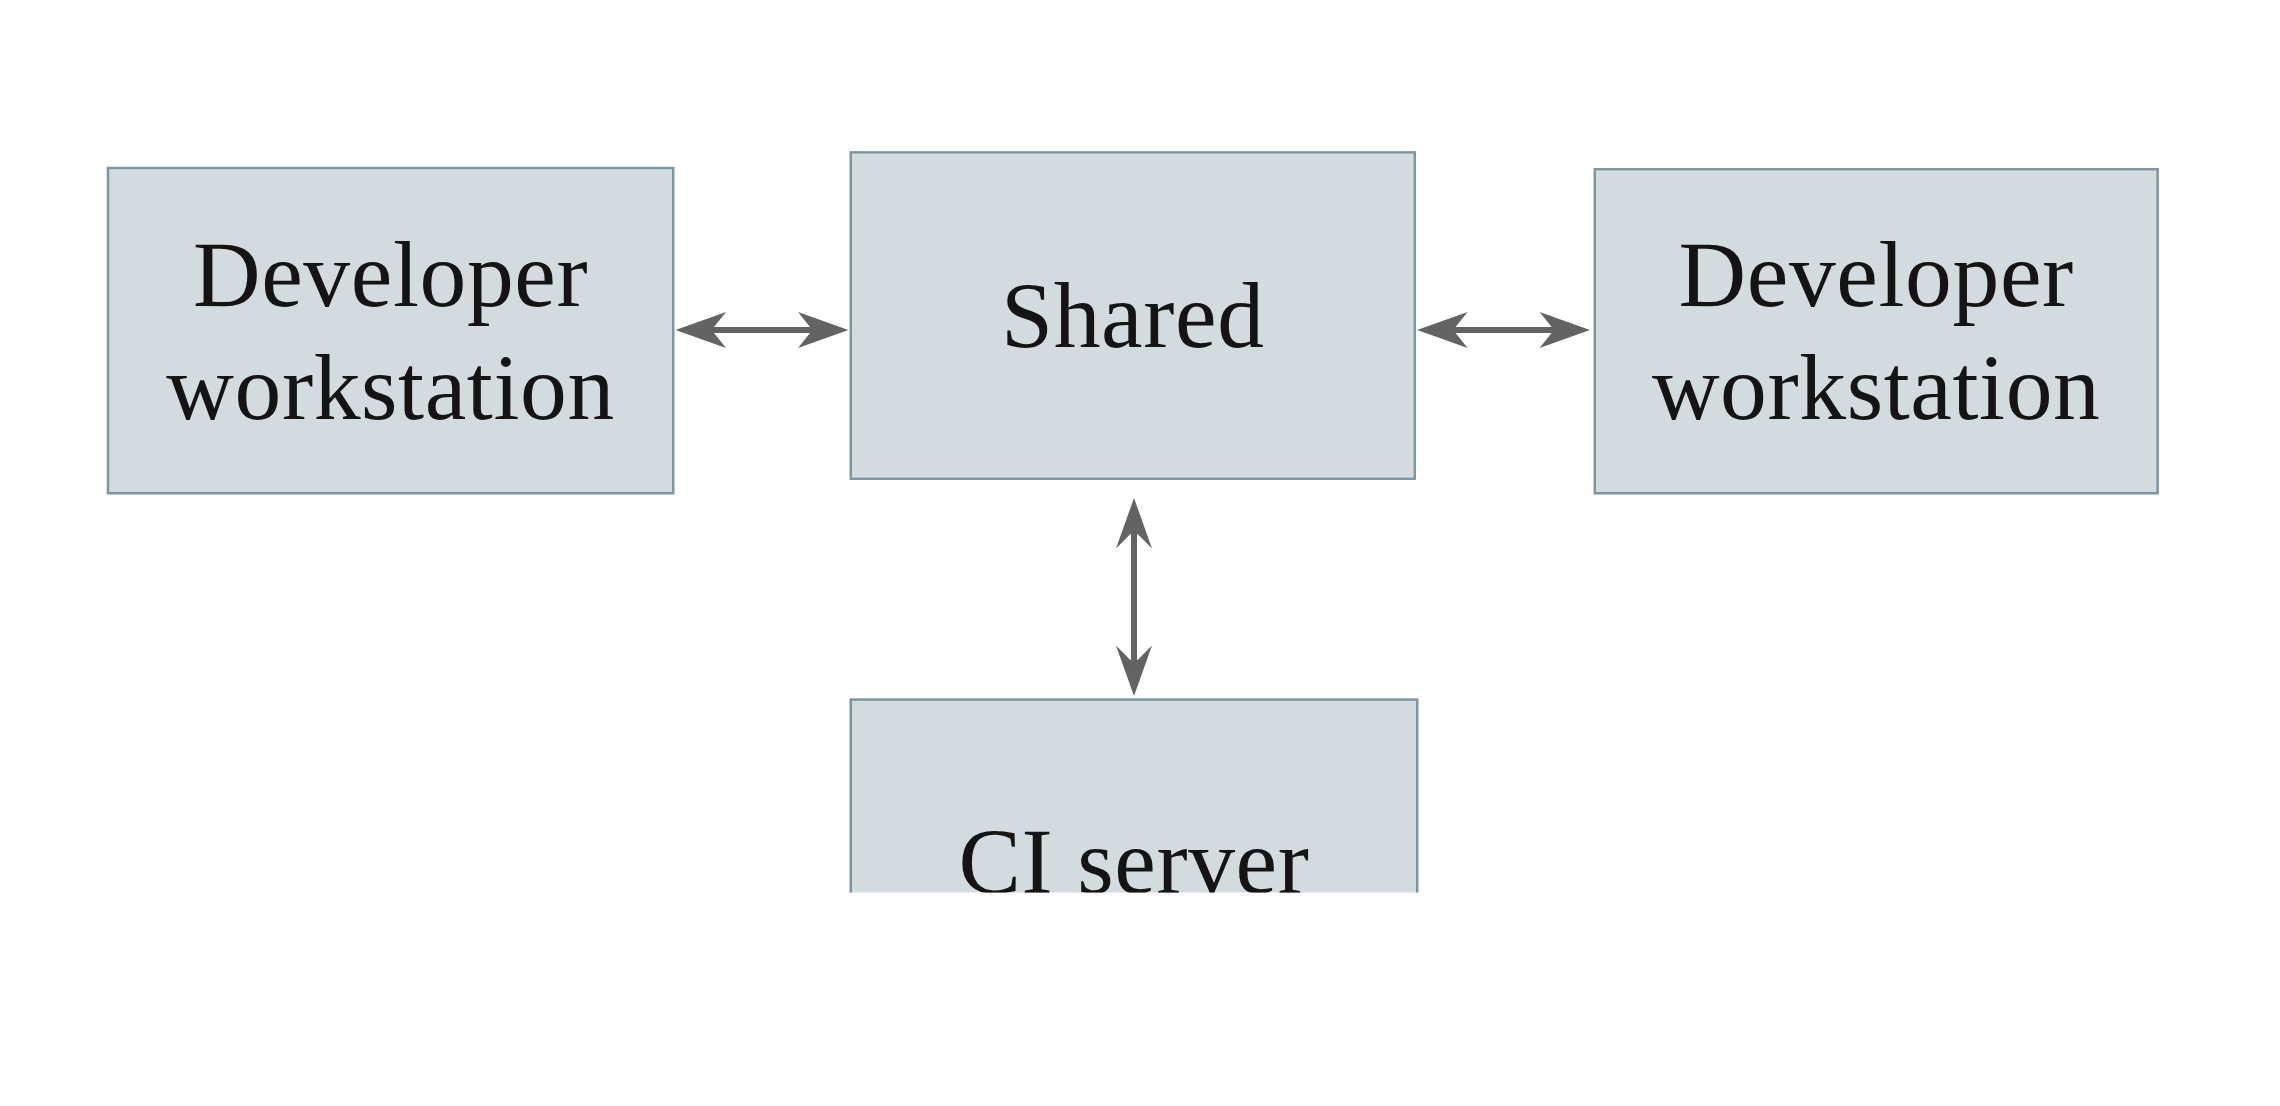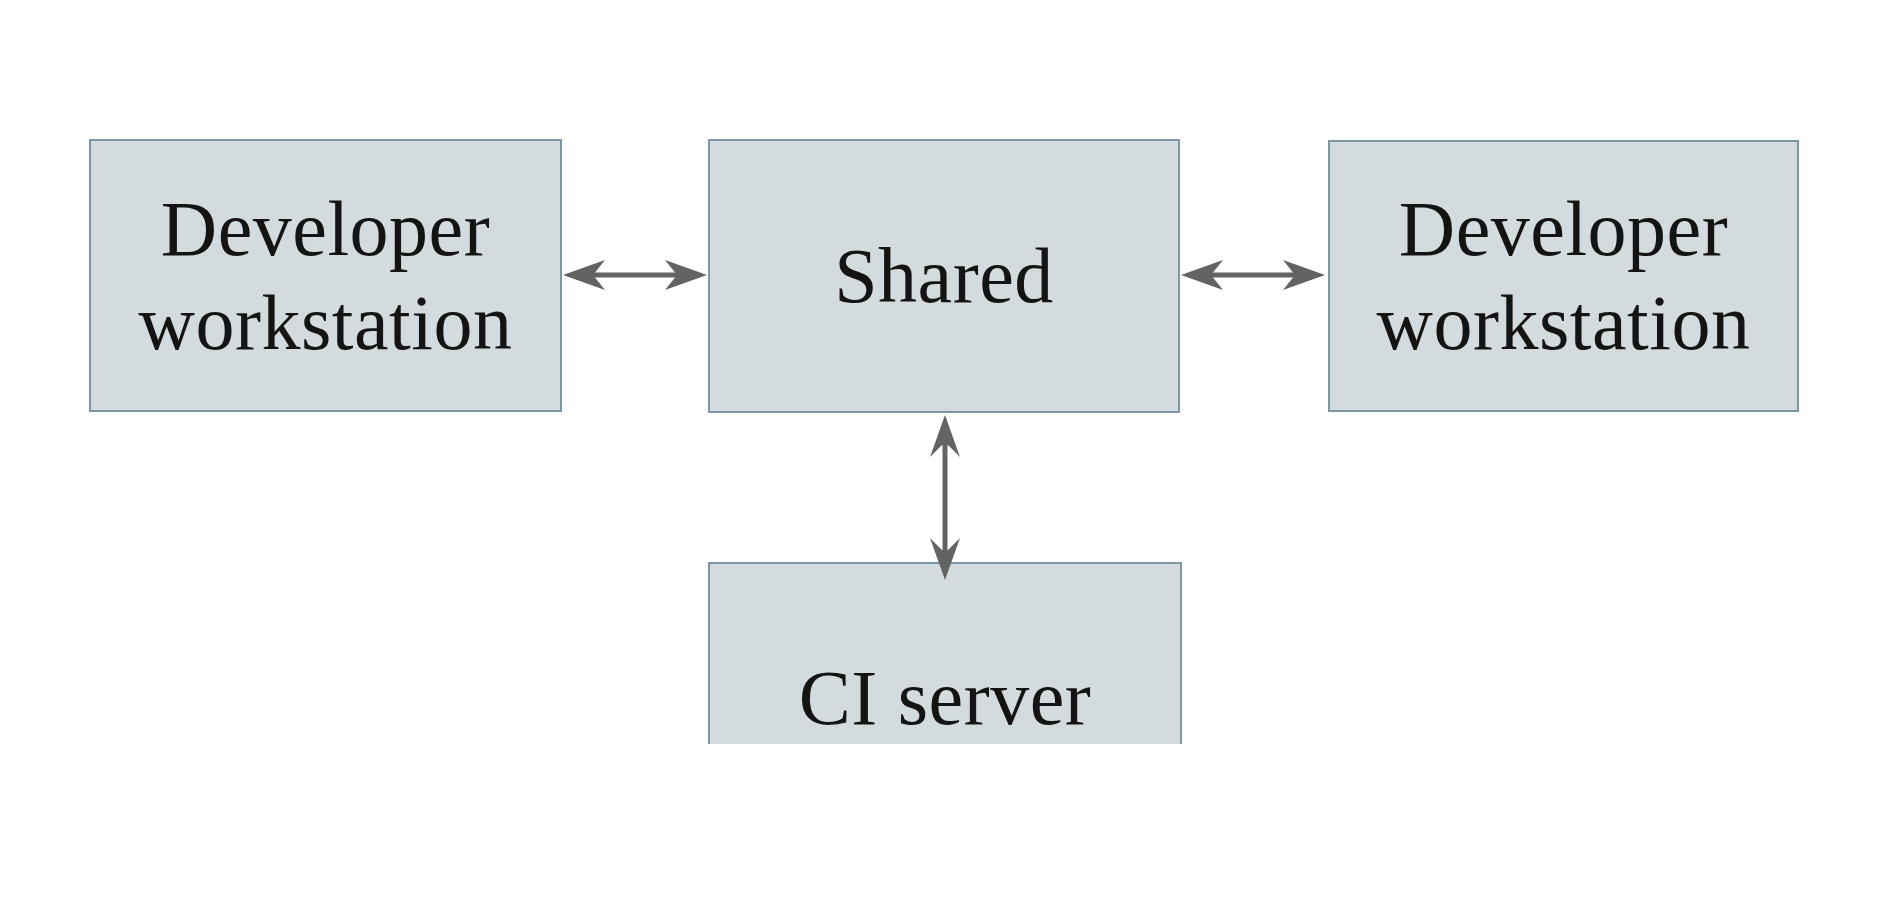--- a/index.html
+++ b/index.html
@@ -25,23 +25,23 @@
     flex-direction: column;
     align-items: center;
     justify-content: center;
     text-align: center;
     color: var(--text-color, #141414);
     font-size: 78px;
     line-height: 94px;
     letter-spacing: 0.5px;
   }
   .node-dev-left  { left: 89px;   top: 103px; width: 473px; height: 273px; }
-  .node-cache     { left: 708px;  top: 103px; width: 472px; height: 274px; }
+  .node-cache     { left: 708px;  top: 90px; width: 472px; height: 274px; }
   .node-dev-right { left: 1328px; top: 104px; width: 471px; height: 272px; }
-  .node-ci        { left: 708px;  top: 526px; width: 474px; height: 272px; align-items: center; }
+  .node-ci        { left: 708px;  top: 546px; width: 474px; height: 272px; align-items: center; }
   .arrow {
     position: absolute;
     overflow: visible;
   }
   .arrow-left     { left: 560px;  top: 219px; }
   .arrow-right    { left: 1178px; top: 219px; }
   .arrow-vertical { left: 925px;  top: 376px; }
   .arrow-shaft {
     stroke: var(--arrow-color, #636363);
     stroke-width: 5;

